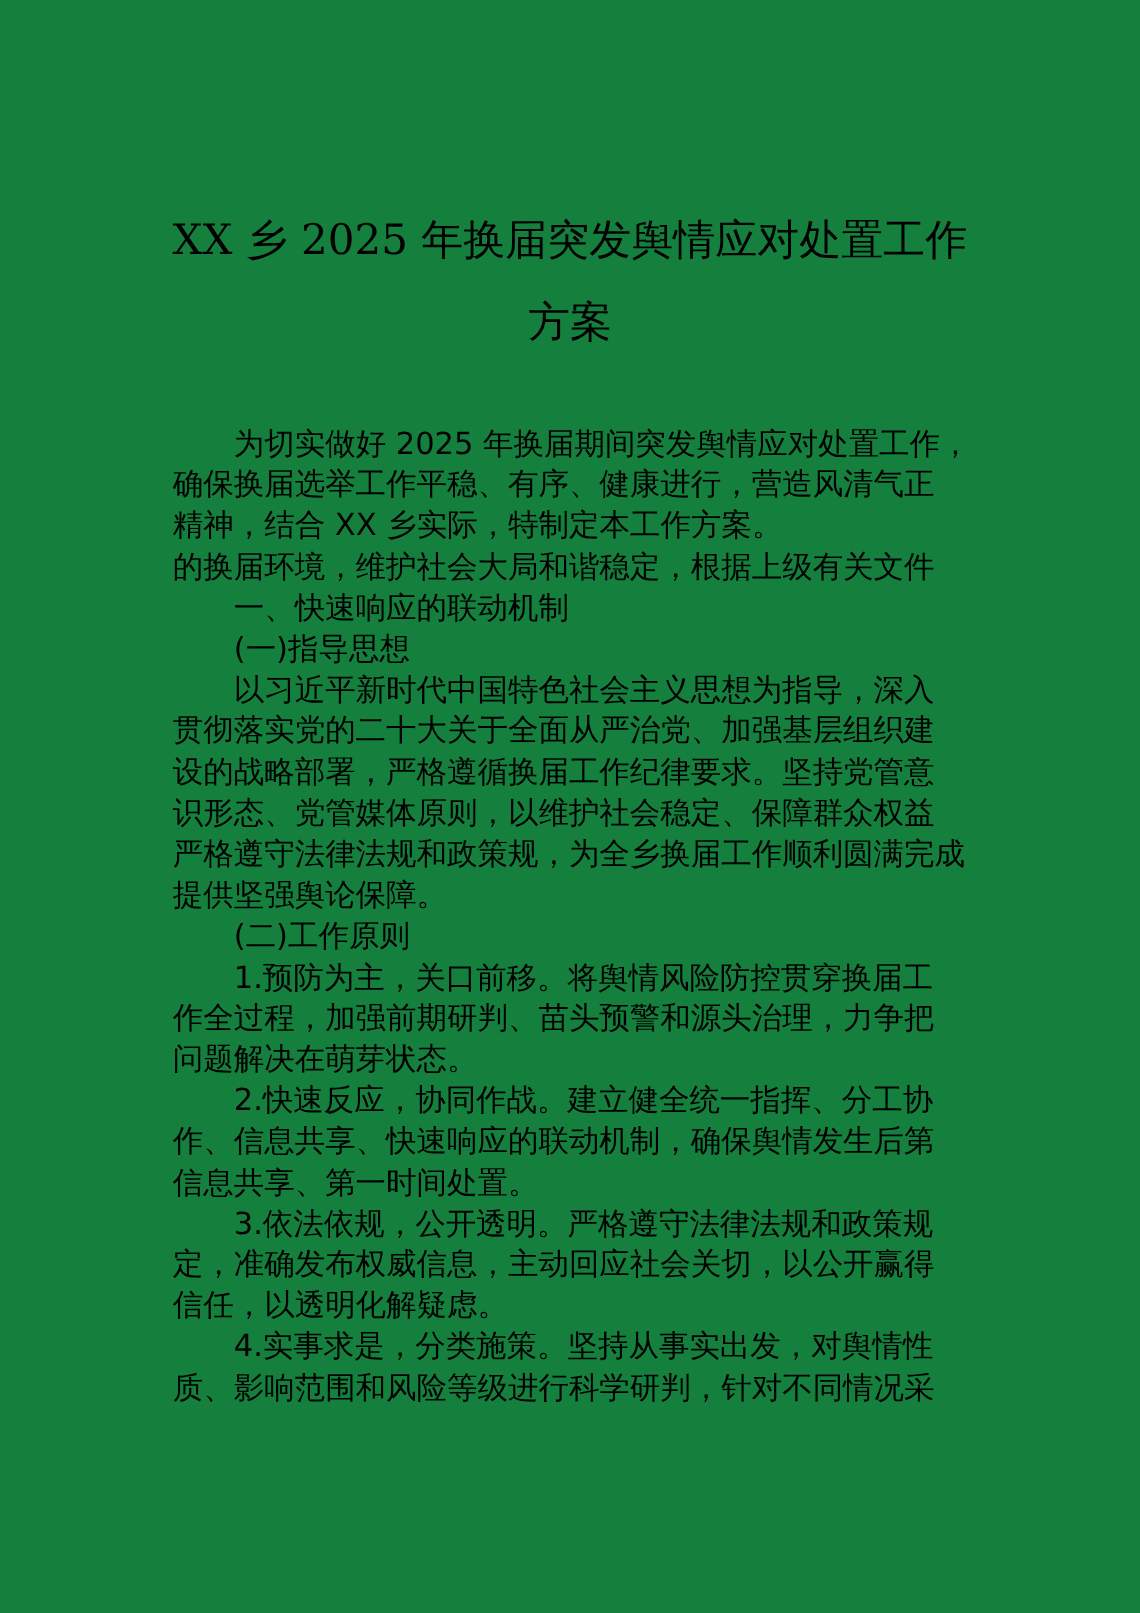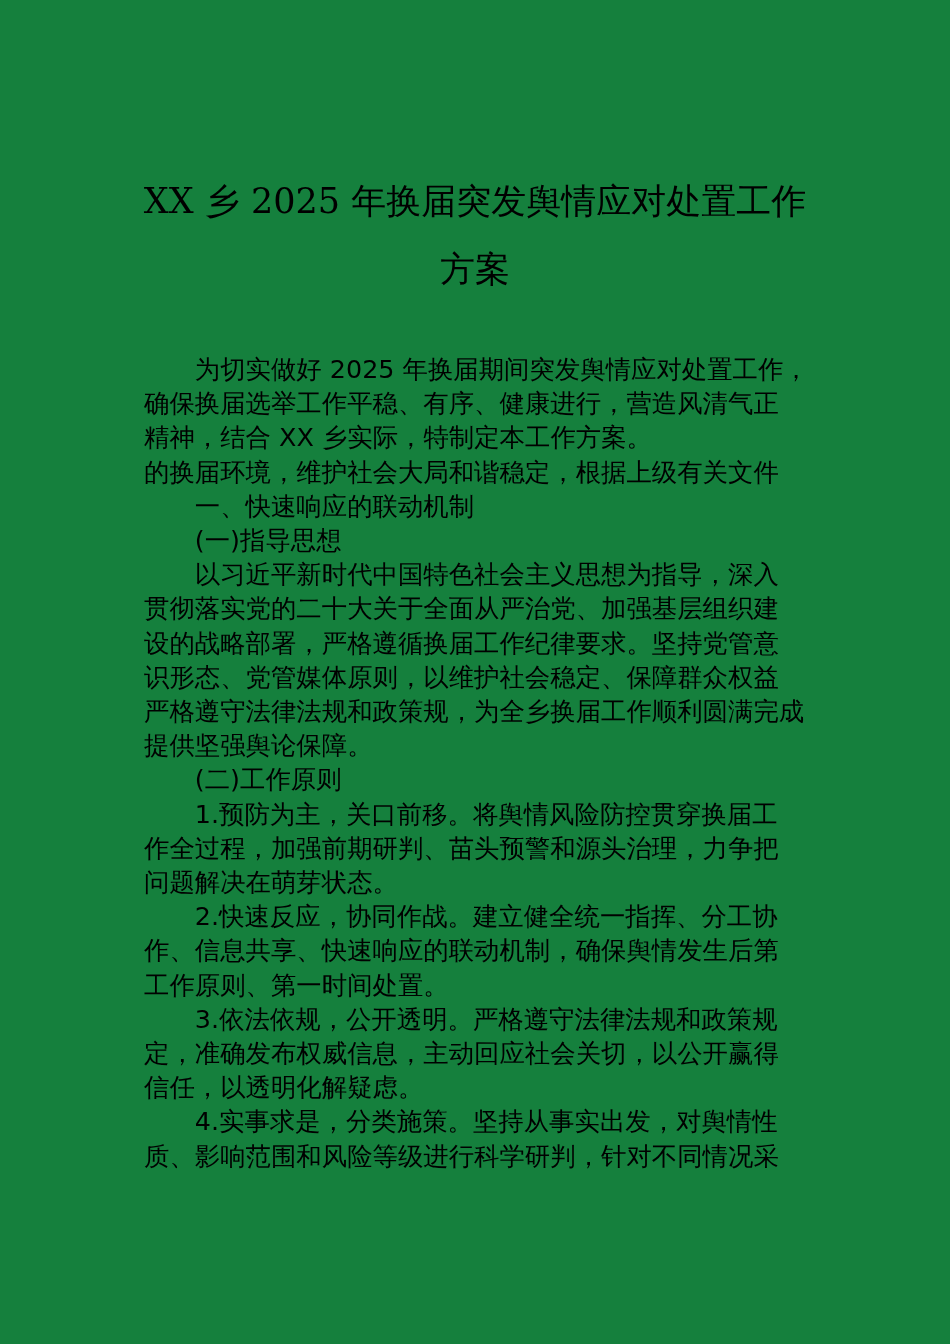--- a/index.html
+++ b/index.html
@@ -49,21 +49,21 @@
 
     <div>
       <span class="line ind"><span class="b">1.预防为主，关口前移。</span><span>将舆情风险防控贯穿换届工</span></span>
       <span class="line">作全过程，加强前期研判、苗头预警和源头治理，力争把</span>
       <span class="line">问题解决在萌芽状态。</span>
     </div>
 
     <div>
       <span class="line ind"><span class="b">2.快速反应，协同作战。</span><span>建立健全统一指挥、分工协</span></span>
       <span class="line">作、信息共享、快速响应的联动机制，确保舆情发生后第</span>
-      <span class="line">工作原则、第一时间处置。</span>
+      <span class="line">信息共享、第一时间处置。</span>
     </div>
 
     <div>
       <span class="line ind"><span class="b">3.依法依规，公开透明。</span><span>严格遵守法律法规和政策规</span></span>
       <span class="line">定，准确发布权威信息，主动回应社会关切，以公开赢得</span>
       <span class="line">信任，以透明化解疑虑。</span>
     </div>
 
     <div>
       <span class="line ind"><span class="b">4.实事求是，分类施策。</span><span>坚持从事实出发，对舆情性</span></span>

